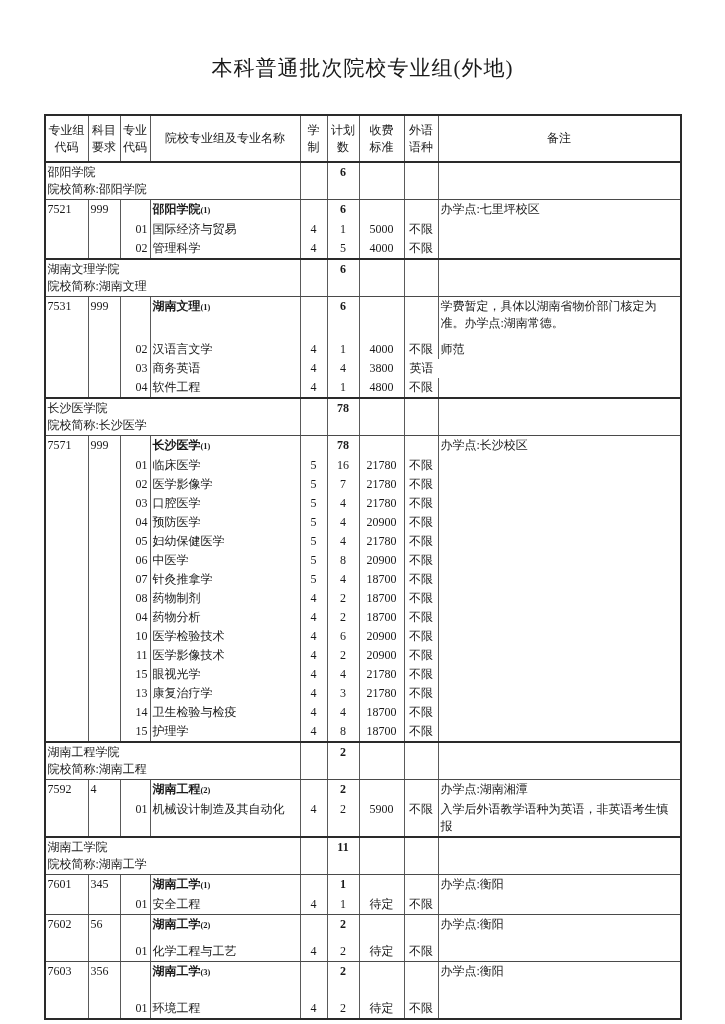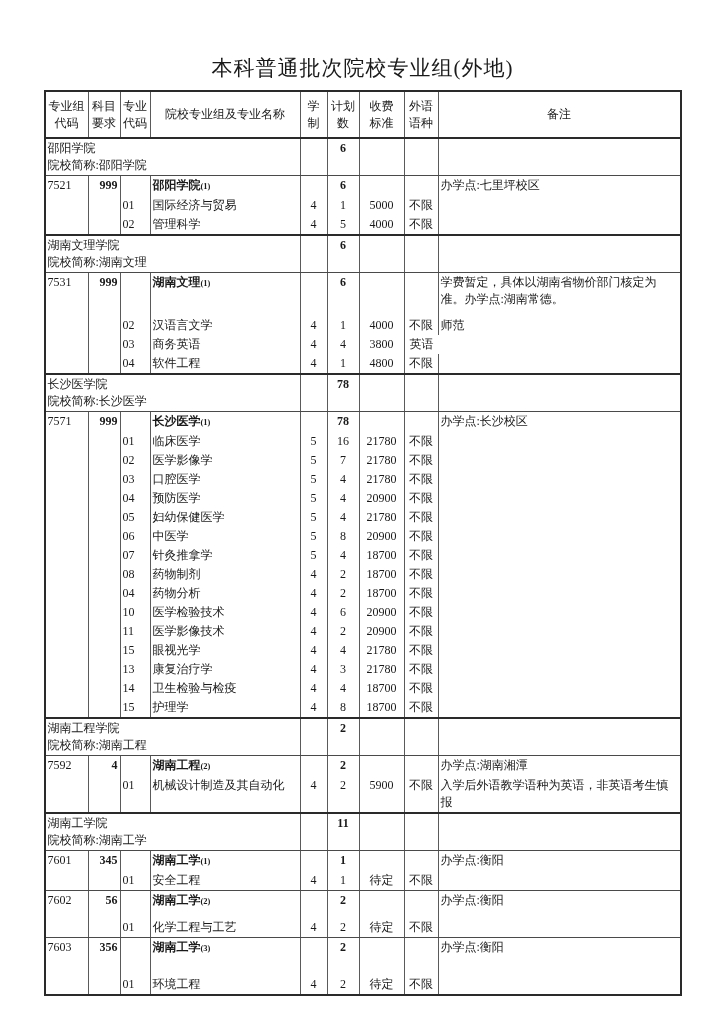--- a/index.html
+++ b/index.html
@@ -11,21 +11,21 @@
   }
   .title{
     text-align:center;
     font-size:21px;
     font-weight:normal;
     letter-spacing:1px;
     margin-top:54px;
   }
   .tbl{
     width:638px;
-    margin:8px auto 0;
+    margin:32px auto 0;
     border:2px solid #2a2a2a;
     box-sizing:border-box;
   }
   .row{
     display:grid;
     grid-template-columns:43px 32px 30px 150px 27px 32px 45px 34px 1fr;
   }
   .row.inst-row{
     grid-template-columns:255px 27px 32px 45px 34px 1fr;
   }
@@ -42,22 +42,22 @@
   .block.inst{border-top:2px solid #2a2a2a;}
   .block.head{border-top:none;}
   .head .row > div{
     display:flex;flex-direction:column;justify-content:center;
     text-align:center;
     padding:5px 1px;
     line-height:17px;
     min-height:45px;
   }
   .c-code{padding-left:7px;}
-  .c-req{text-align:right;font-weight:bold;}
-  .c-mcode{text-align:left;}
+  .c-req{text-align:left;font-weight:normal;}
+  .c-mcode{text-align:right;}
   .c-name{padding-left:6px;}
   .g-name{font-weight:bold;}
   .c-yrs,.c-plan,.c-fee,.c-lang{text-align:center;}
   .bold{font-weight:bold;}
   .c-remark{padding-left:5px;padding-right:3px;}
   .sup{font-size:8.5px;}
   .merged{padding-left:5px;}
   .merged .iline{line-height:17px;}
   .gap-sm > div{padding-top:8px;}
   .gap-lg > div{padding-top:18px;}

